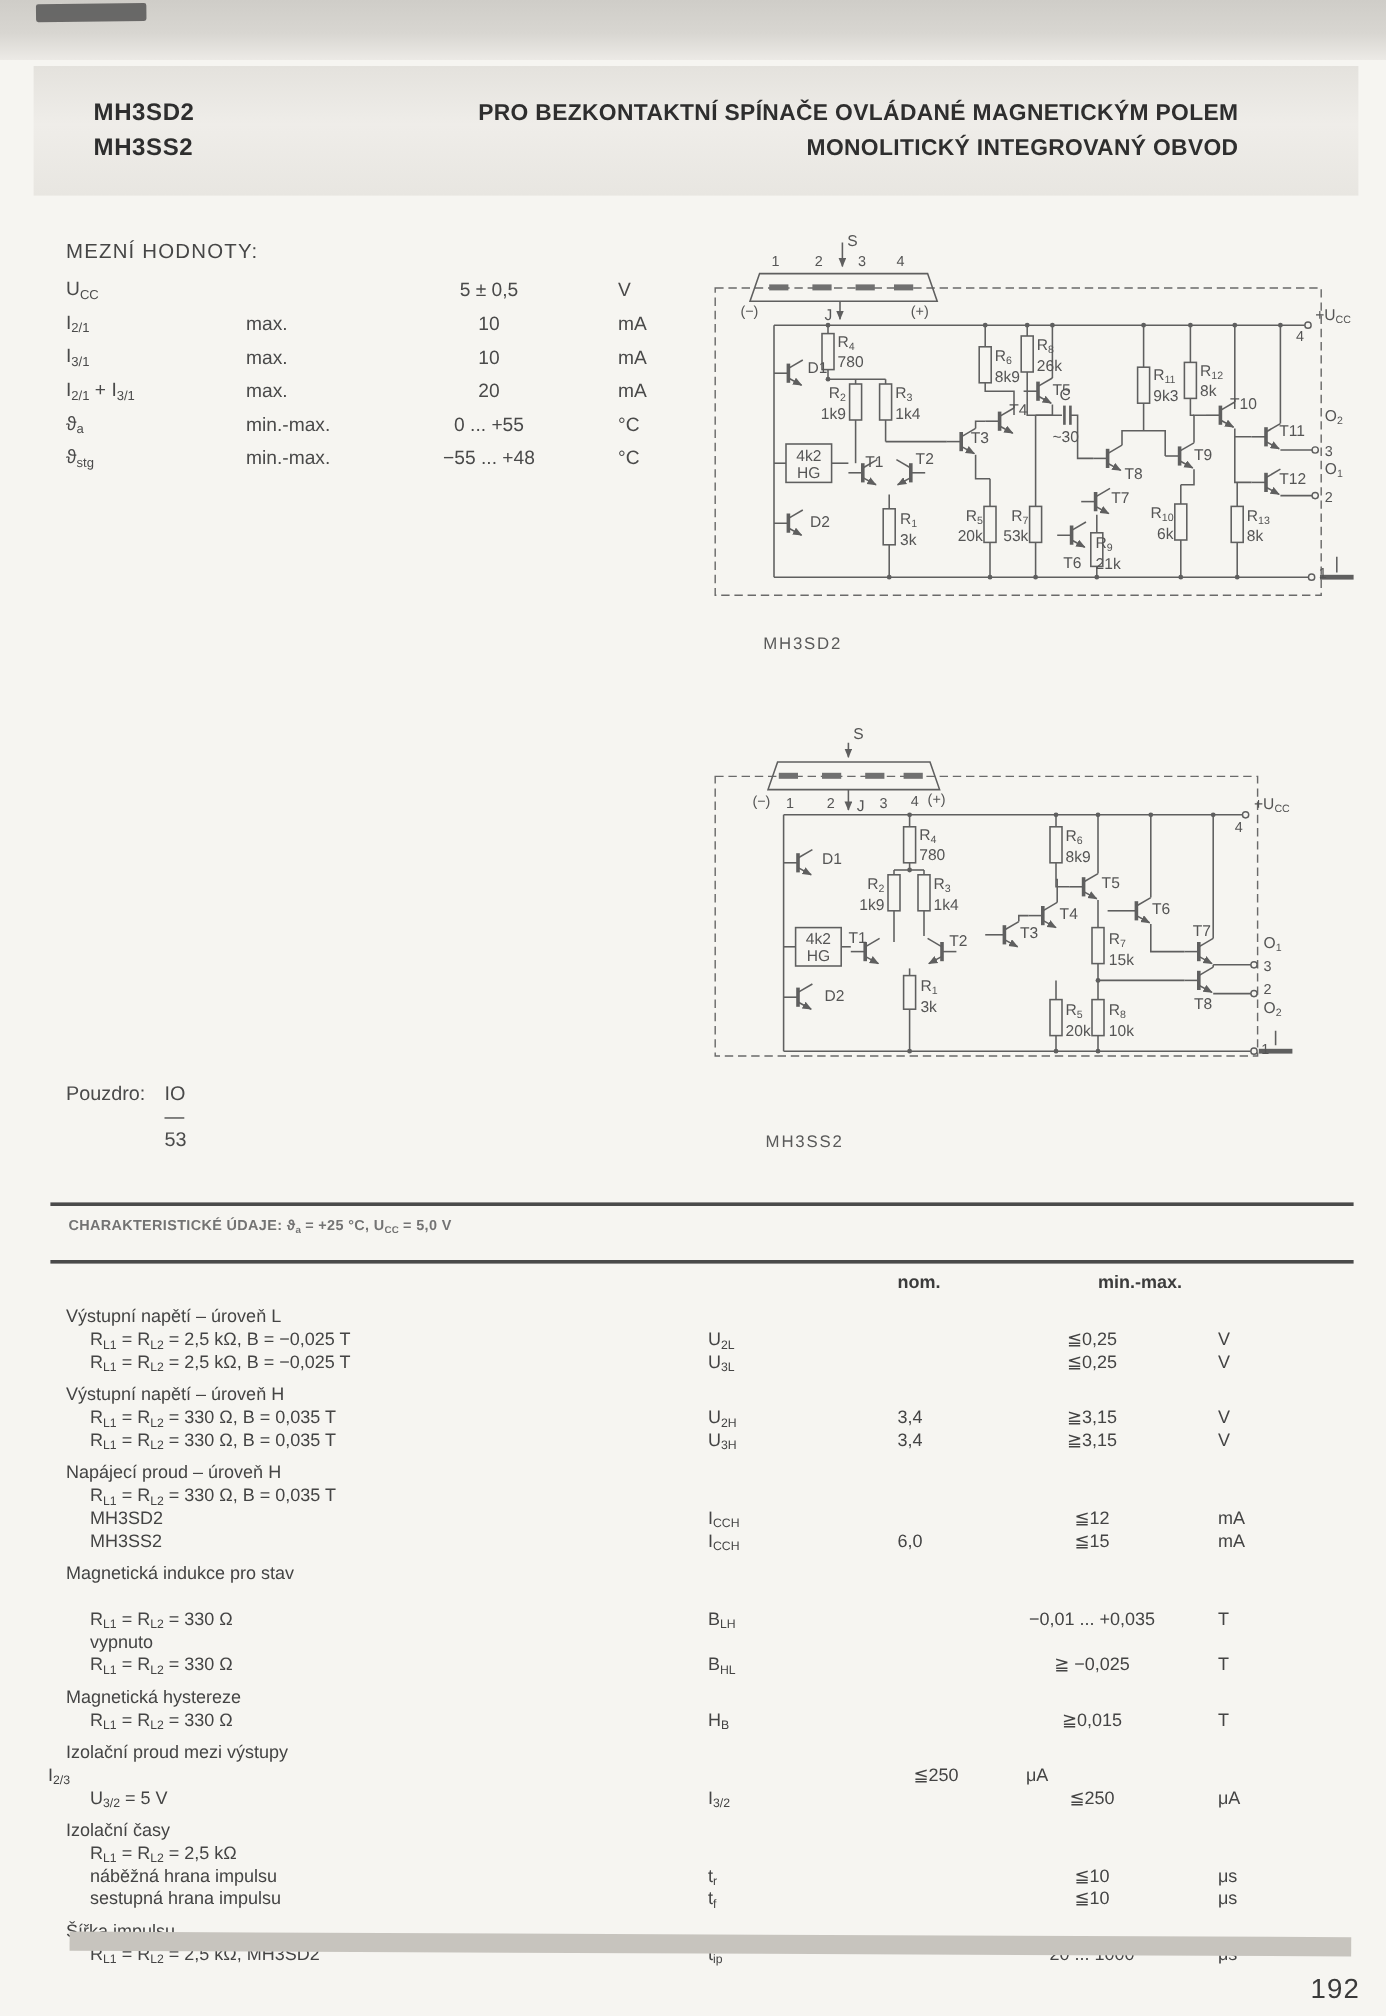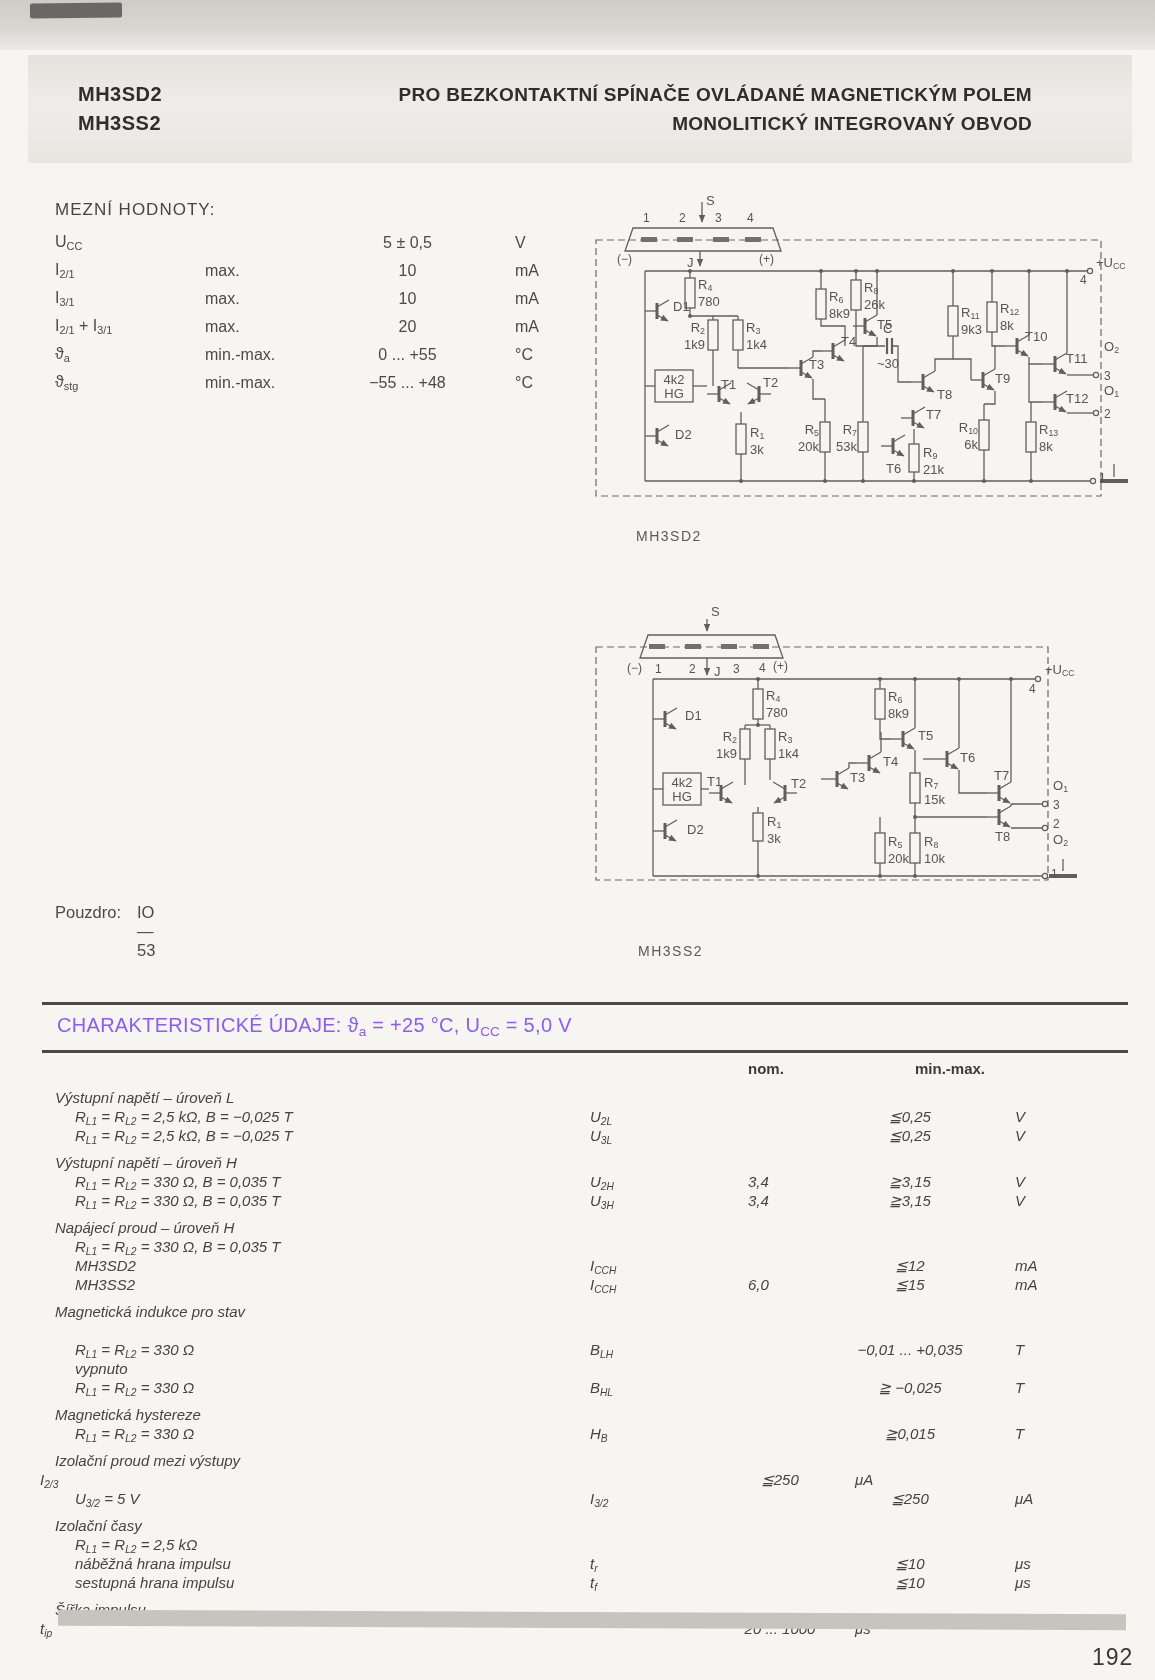--- a/index.html
+++ b/index.html
@@ -24,23 +24,23 @@
   .sch{overflow:visible;}
   .sch svg{position:absolute;left:0;top:0;}
   .sl{position:absolute;font-size:13px;line-height:14px;color:#555;white-space:pre;}
   .sp{position:absolute;font-size:12px;line-height:12px;color:#555;white-space:pre;}
   .ra{text-align:right;width:30px;}
   .caption{font-size:14px;letter-spacing:1.5px;color:#5a5a5a;}
   .pouzdro{left:55px;top:903px;font-size:16.5px;color:#4a4a4a;}
   .pz-val{position:absolute;left:82px;top:0;}
   
   .rule{background:#4a4a4a;}
-  .chartitle{left:57px;top:1014px;font-size:20px;color:#8b5cf6;letter-spacing:.3px;}
+  .chartitle{left:57px;top:1014px;font-size:12px;color:#737373;letter-spacing:.3px;font-weight:bold;}
   .colhead{top:1060px;font-size:15px;font-weight:bold;color:#3c3c3c;}
-  .chartbl{left:40px;top:1080px;width:1090px;font-style:italic;}
+  .chartbl{left:40px;top:1080px;width:1090px;}
   .ctitle{height:19px;line-height:19px;margin-top:8px;padding-left:15px;font-size:15px;color:#444;}
   .crow{display:grid;grid-template-columns:550px 140px 100px 160px 135px;height:19px;line-height:19px;font-size:15px;color:#444;}
   .c-desc{padding-left:35px;}
   .c-nom{padding-left:18px;}
   .c-mm{text-align:center;white-space:nowrap;}
   .c-unit{padding-left:25px;}
   .pageno{left:1092px;top:1644px;font-size:23px;color:#3a3a3a;letter-spacing:1px;}
   
   svg .w{stroke:#5f5f5f;stroke-width:1.3;fill:none;}
   svg .dash{stroke:#6a6a6a;stroke-width:1.2;fill:none;stroke-dasharray:7 4;}
@@ -255,21 +255,21 @@
     <span class="sl" style="left:248px;top:141px">T4</span>
     <span class="sl" style="left:284px;top:124px">T5</span>
     <span class="sl ra" style="left:196px;top:229px">R<sub>5</sub><br>20k</span>
     <span class="sl" style="left:236px;top:96px">R<sub>6</sub><br>8k9</span>
     <span class="sl ra" style="left:234px;top:229px">R<sub>7</sub><br>53k</span>
     <span class="sl" style="left:271px;top:87px">R<sub>8</sub><br>26k</span>
     <span class="sl" style="left:290px;top:128px">C</span>
     <span class="sl" style="left:284px;top:163px">~30</span>
     <span class="sl" style="left:293px;top:268px">T6</span>
     <span class="sl" style="left:333px;top:214px">T7</span>
-    <span class="sl" style="left:330px;top:252px">R<sub>9</sub><br>21k</span>
+    <span class="sl" style="left:320px;top:252px">R<sub>9</sub><br>21k</span>
     <span class="sl" style="left:344px;top:194px">T8</span>
     <span class="sl" style="left:402px;top:178px">T9</span>
     <span class="sl ra" style="left:355px;top:227px">R<sub>10</sub><br>6k</span>
     <span class="sl" style="left:368px;top:112px">R<sub>11</sub><br>9k3</span>
     <span class="sl" style="left:407px;top:108px">R<sub>12</sub><br>8k</span>
     <span class="sl" style="left:432px;top:136px">T10</span>
     <span class="sl" style="left:473px;top:158px">T11</span>
     <span class="sl" style="left:473px;top:198px">T12</span>
     <span class="sl" style="left:446px;top:229px">R<sub>13</sub><br>8k</span>
     <span class="sl" style="left:511px;top:146px">O<sub>2</sub></span>
@@ -551,20 +551,21 @@
     <div class="crow">
       <span class="c-desc">sestupná hrana impulsu</span>
       <span class="c-sym">t<sub>f</sub></span>
       <span class="c-nom"></span>
       <span class="c-mm">≦10</span>
       <span class="c-unit">μs</span>
     </div>
 
     <div class="ctitle">Šířka impulsu</div>
     <div class="crow">
+      <span class="c-desc">R<sub>L1</sub> = R<sub>L2</sub> = 2,5 kΩ, MH3SD2</span>
       <span class="c-sym">t<sub>ip</sub></span>
       <span class="c-nom"></span>
       <span class="c-mm">20 ... 1000</span>
       <span class="c-unit">μs</span>
     </div>
   </div>
 
   <div class="abs botband"></div>
   <div class="abs pageno">192</div>
 

